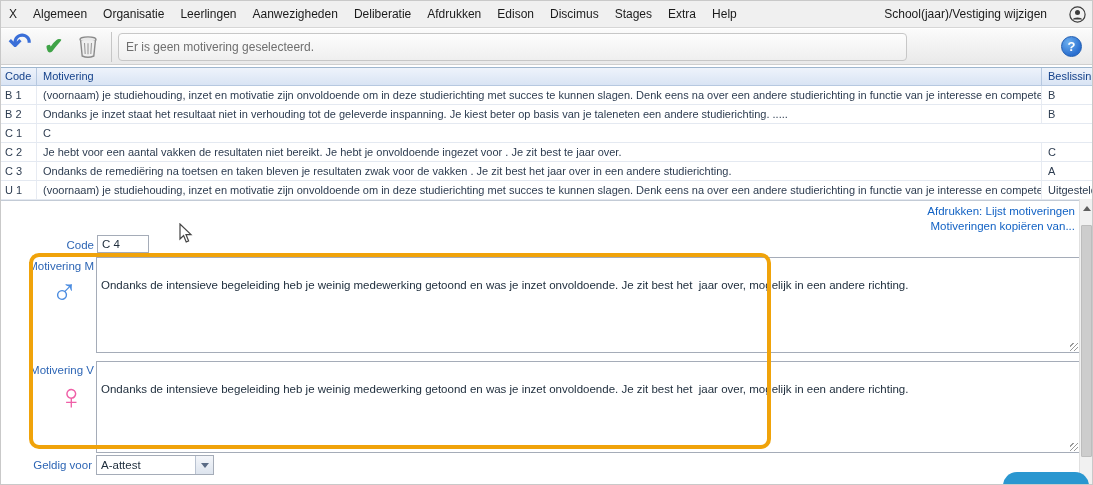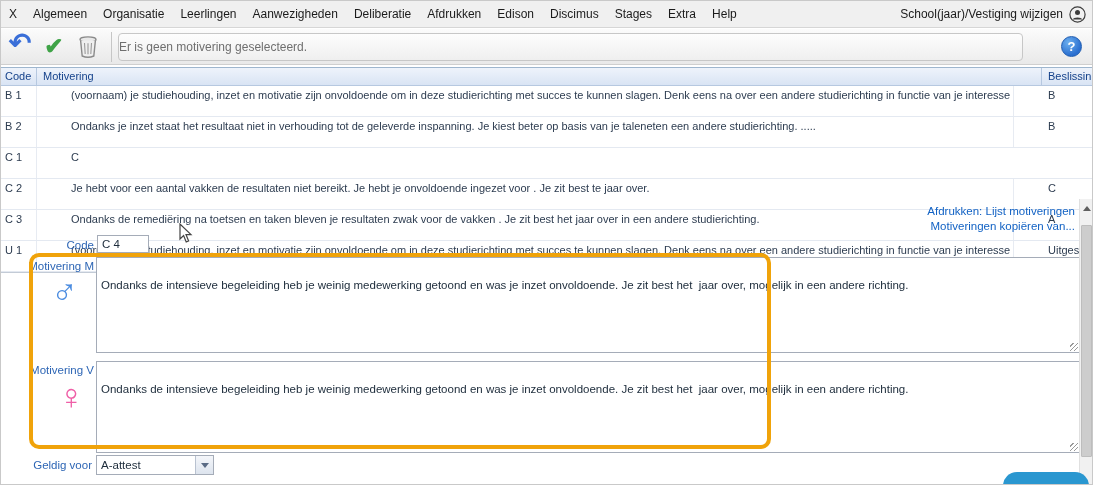--- a/index.html
+++ b/index.html
@@ -3,45 +3,45 @@
 <meta charset="utf-8">
 <style>
   * { margin:0; padding:0; box-sizing:border-box; }
   html,body { font-family:"Liberation Sans", sans-serif; }
   .stage { position:relative; width:1093px; height:485px; background:#fff; overflow:hidden; border:1px solid #c9c9c9; }
 
   
   .menubar { position:absolute; left:0; top:0; width:1093px; height:27px; background:#f0f0f0;
              border-bottom:1px solid #d6d6d6; display:flex; align-items:center; font-size:12px; color:#1b1b1b; }
   .menu-item { padding:0 8px; height:27px; line-height:27px; cursor:default; }
-  .menubar-right { margin-left:auto; display:flex; align-items:center; gap:6px; padding-right:8px; }
+  .menubar-right { margin-left:auto; display:flex; align-items:center; gap:22px; padding-right:8px; }
   .menubar-right .lbl { font-size:12px; color:#1b1b1b; }
 
   
   .toolbar { position:absolute; left:0; top:28px; width:1093px; height:36px;
              background:linear-gradient(#fbfbfb,#e9e9e9); border-bottom:1px solid #cfcfcf;
              display:flex; align-items:center; }
   .tb-icon { width:30px; height:30px; display:flex; align-items:center; justify-content:center; margin-left:4px; cursor:pointer; }
   .icon-undo { color:#3a6fd8; font-size:27px; font-weight:bold; line-height:1; transform:translateY(-3px); }
   .icon-check { color:#3fa347; font-size:23px; font-weight:bold; line-height:1; }
   .tb-sep { width:1px; height:30px; background:#c6c6c6; margin:0 6px 0 8px; }
-  .tb-msg { height:28px; width:905px; background:linear-gradient(#fdfdfd,#efefef);
+  .tb-msg { height:28px; width:789px; background:linear-gradient(#fdfdfd,#efefef);
             border:1px solid #c7c7c7; border-radius:4px; display:flex; align-items:center;
-            padding-left:0; font-size:12px; color:#6f6f6f; }
+            padding-left:7px; font-size:12px; color:#6f6f6f; }
   .help-icon { margin-left:auto; margin-right:12px; width:21px; height:21px; border-radius:50%;
                background:radial-gradient(circle at 35% 30%, #6db0ef, #2a6fd0 70%);
                border:1px solid #1f5cb0; color:#fff; font-weight:bold; font-size:13px;
                display:flex; align-items:center; justify-content:center; cursor:pointer; }
 
   
   .grid { position:absolute; left:0; top:66px; width:1093px; border-top:1px solid #9eb6ce; border-bottom:1px solid #c3cbd6; }
   .grid-header { display:flex; height:18px; background:linear-gradient(#eef3fb,#d9e4f4);
                  border-bottom:1px solid #b6c8e0; color:#15428b; font-size:11px; }
   .hcell { line-height:17px; padding-left:4px; border-right:1px solid #b6c8e0; cursor:pointer; }
-  .grid-row { display:flex; height:31px; background:#fff; border-bottom:1px solid #e4e9f1; cursor:pointer;gap:28px; }
+  .grid-row { display:flex; height:19px; background:#fff; border-bottom:1px solid #e4e9f1; cursor:pointer; }
   .cell { font-size:11px; line-height:18px; color:#2d3c50; white-space:nowrap; overflow:hidden; border-right:1px solid #e7ebf2; }
   .code-col { width:36px; padding-left:4px; flex:none; }
   .mot-col  { flex:1; padding-left:6px; }
   .bes-col  { width:52px; padding-left:6px; flex:none; border-right:none; }
 
   
   .links { position:absolute; right:17px; top:203px; text-align:right; font-size:11.5px; line-height:15px; }
   .link { color:#1262c4; cursor:pointer; display:block; }
   .field-label { position:absolute; font-size:11.5px; color:#2e66b5; text-align:right; width:90px; }
   .textbox { position:absolute; border:1px solid #a5acb8; font-size:11.5px; color:#1c2b3a; padding:1px 4px;

